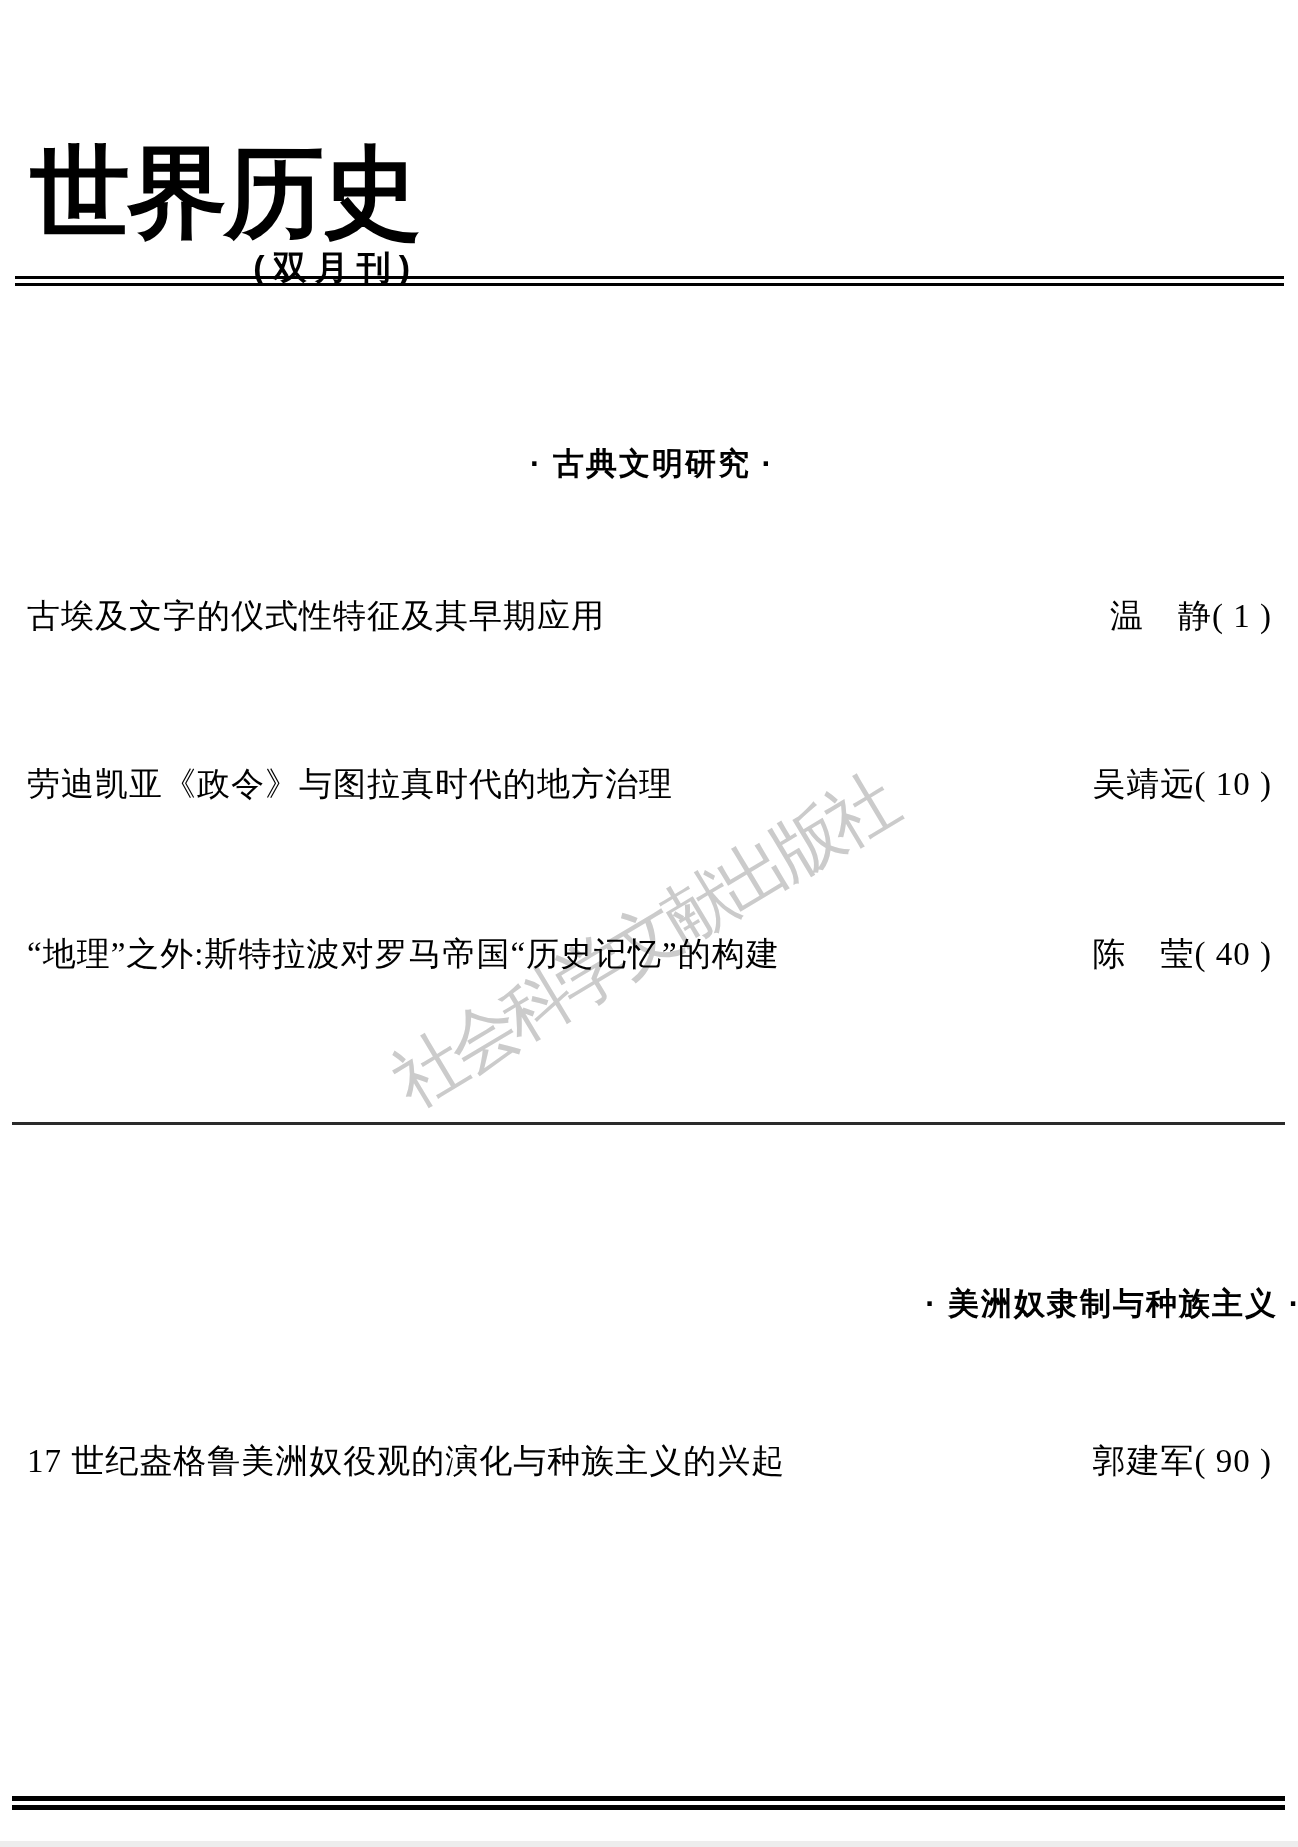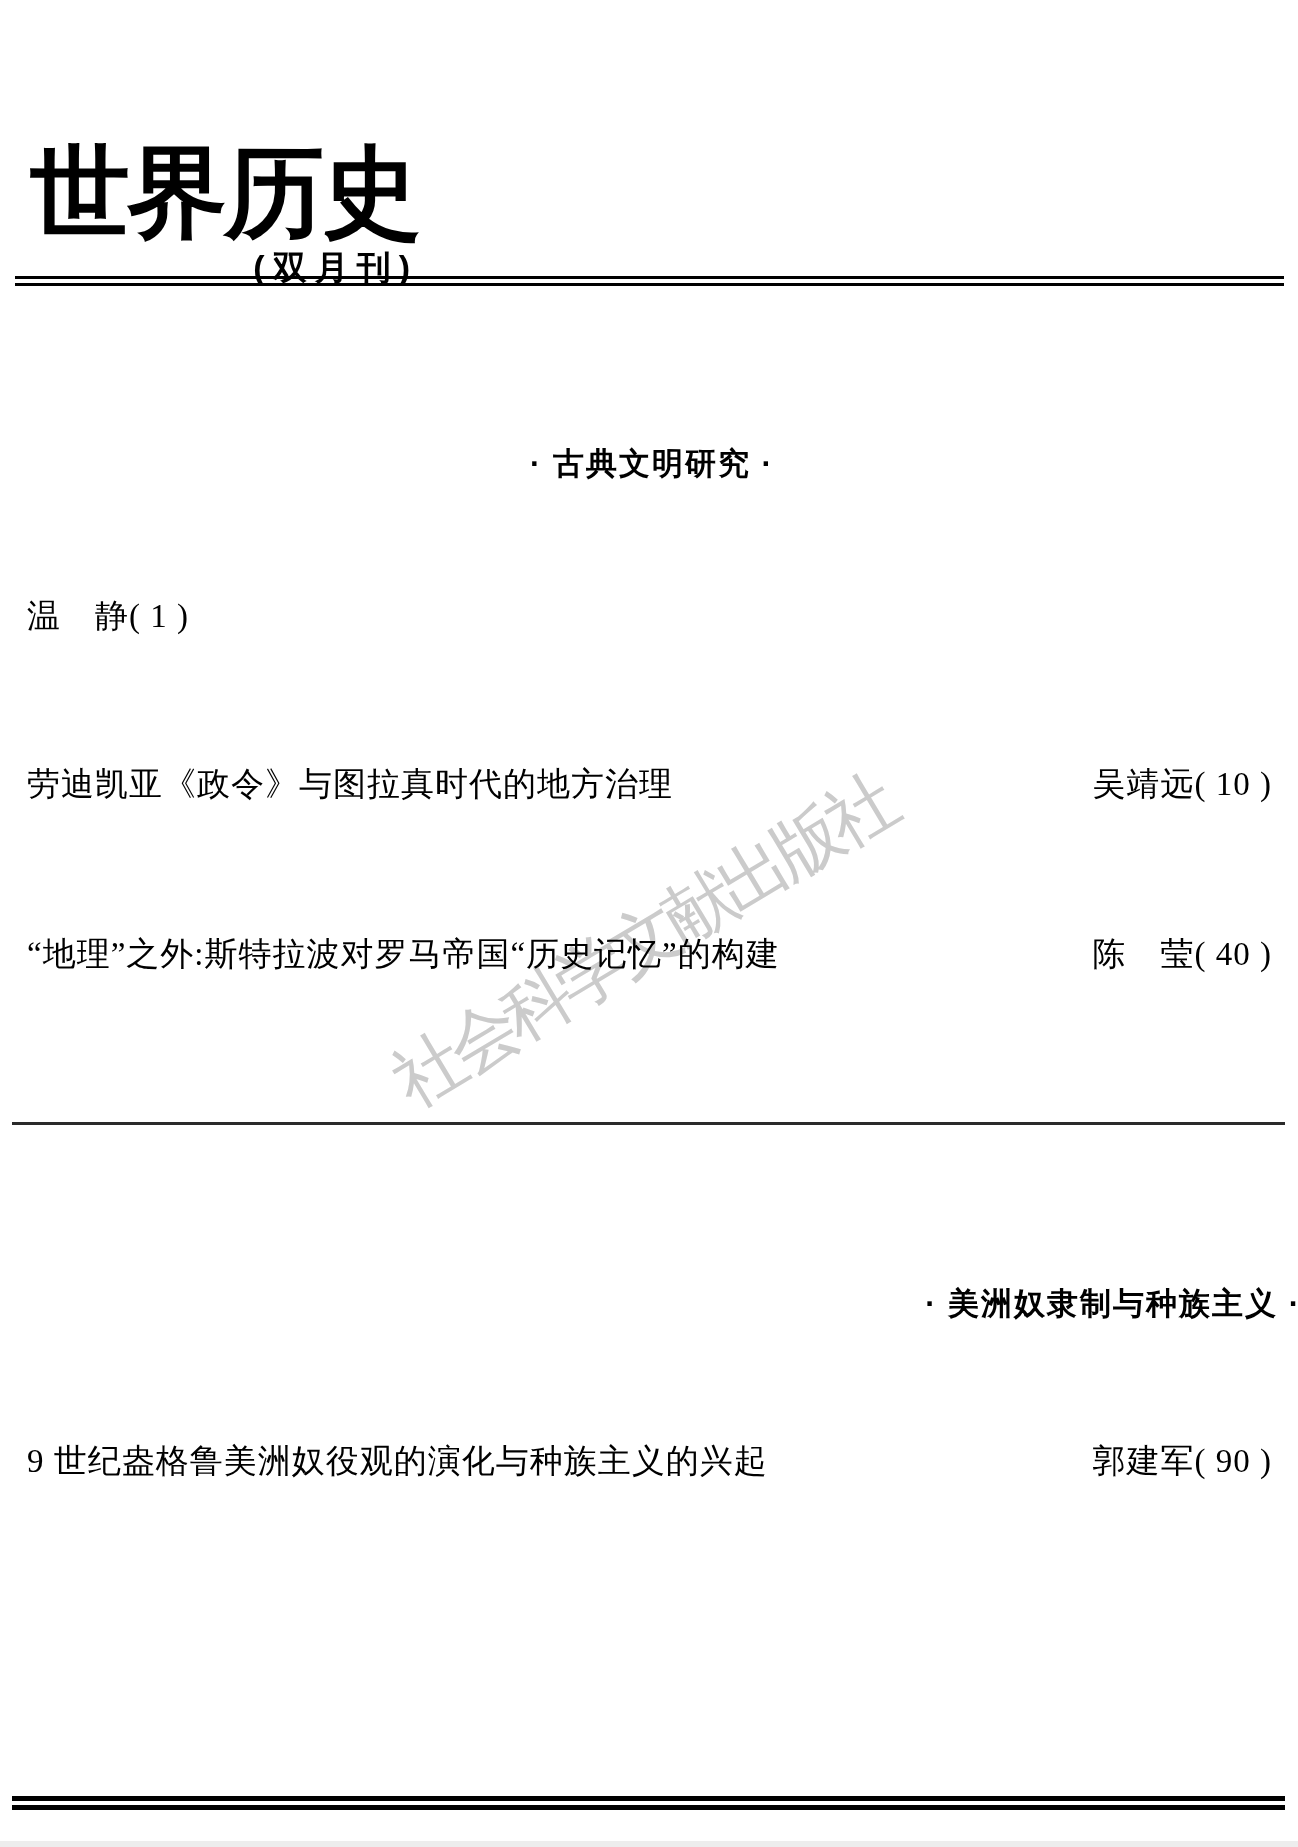--- a/index.html
+++ b/index.html
@@ -134,39 +134,40 @@
     <span class="masthead-sub">(双月刊)</span>
   </header>
 
   <div class="rule-double-top"></div>
 
   <div class="watermark" style="color: rgb(203, 203, 203);">社会科学文献出版社</div>
 
   <h2 class="section-header sec-1">· 古典文明研究 ·</h2>
 
   <div class="entry e-1">
+    <span class="entry-title">古埃及文字的仪式性特征及其早期应用</span>
     <span class="entry-author-page"><span>温　静</span><span>( 1 )</span></span>
   </div>
 
   <div class="entry e-2">
     <span class="entry-title">劳迪凯亚《政令》与图拉真时代的地方治理</span>
     <span class="entry-author-page"><span>吴靖远</span><span>( 10 )</span></span>
   </div>
 
   <div class="entry e-3">
     <span class="entry-title">“地理”之外:斯特拉波对罗马帝国“历史记忆”的构建</span>
     <span class="entry-author-page"><span>陈　莹</span><span>( 40 )</span></span>
   </div>
 
   <div class="rule-single"></div>
 
   <h2 class="section-header sec-2">· 美洲奴隶制与种族主义 ·</h2>
 
   <div class="entry e-4">
-    <span class="entry-title">9 世纪盎格鲁美洲奴役观的演化与种族主义的兴起</span>
+    <span class="entry-title">17 世纪盎格鲁美洲奴役观的演化与种族主义的兴起</span>
     <span class="entry-author-page"><span>郭建军</span><span>( 90 )</span></span>
   </div>
 
 
   <div class="rule-double-bottom"></div>
   <div class="page-bottom-edge"></div>
 
 </div>
 
 </body></html>

